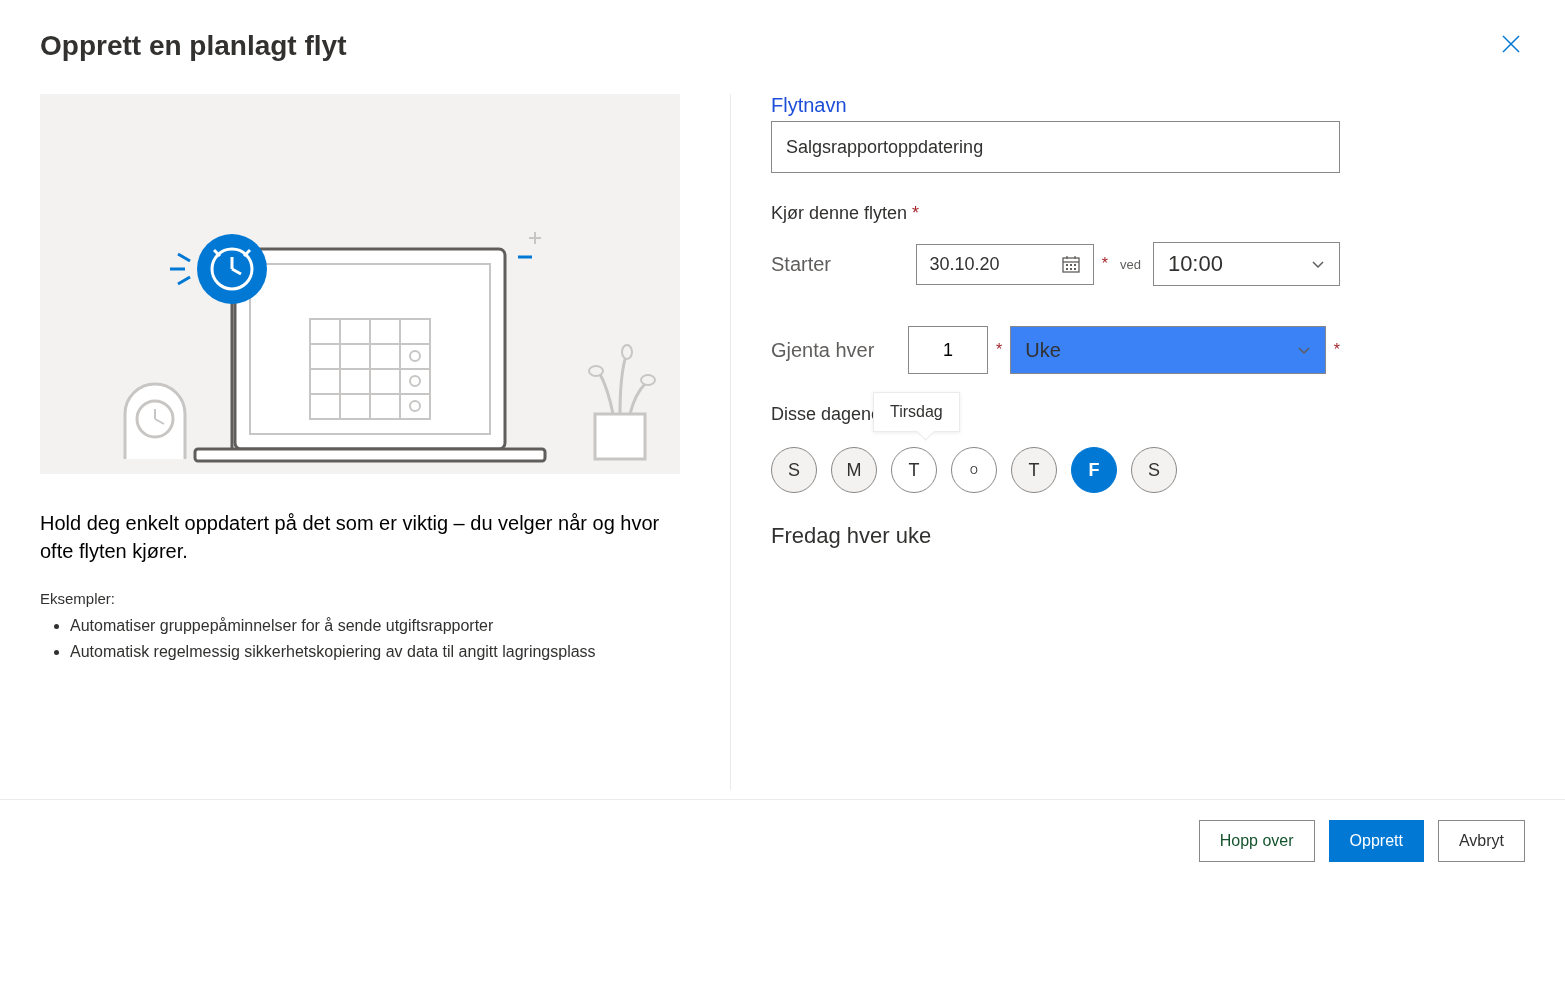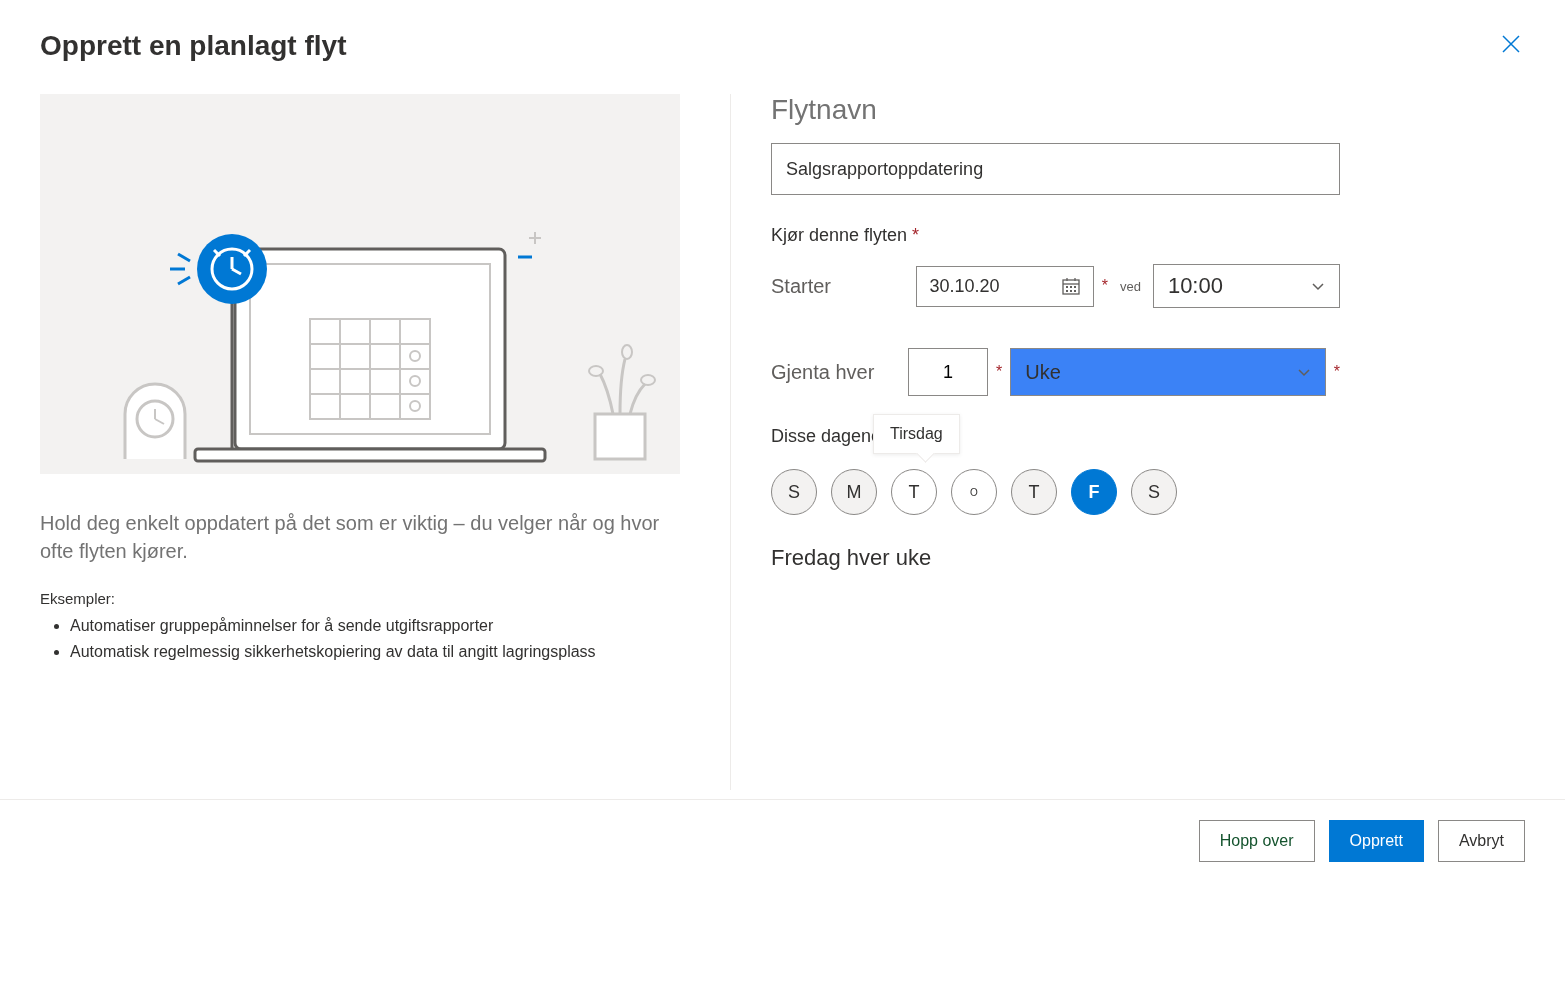--- a/index.html
+++ b/index.html
@@ -46,21 +46,21 @@
   }
   .illustration {
     width: 640px;
     height: 380px;
     background: #f3f2f1;
     position: relative;
     margin-bottom: 35px;
   }
   .desc {
     font-size: 20px;
-    color: #737373;
+    color: #000000;
     line-height: 1.4;
     margin-bottom: 25px;
   }
   .examples-label {
     font-size: 15px;
     color: #323130;
     margin-bottom: 10px;
   }
   .examples {
     list-style: disc;
@@ -70,23 +70,23 @@
     font-size: 16px;
     color: #323130;
     margin-bottom: 8px;
   }
   .right-panel {
     width: 610px;
     border-left: 1px solid #edebe9;
     padding-left: 40px;
   }
   .field-label {
-    font-size: 28px;
-    color: #737373;
-    margin-bottom: 17px;
+    font-size: 20px;
+    color: #1d4ed8;
+    margin-bottom: 4px;
   }
   .text-input {
     width: 100%;
     height: 52px;
     border: 1px solid #8a8886;
     font-size: 18px;
     padding: 0 14px;
     color: #323130;
     margin-bottom: 30px;
   }

